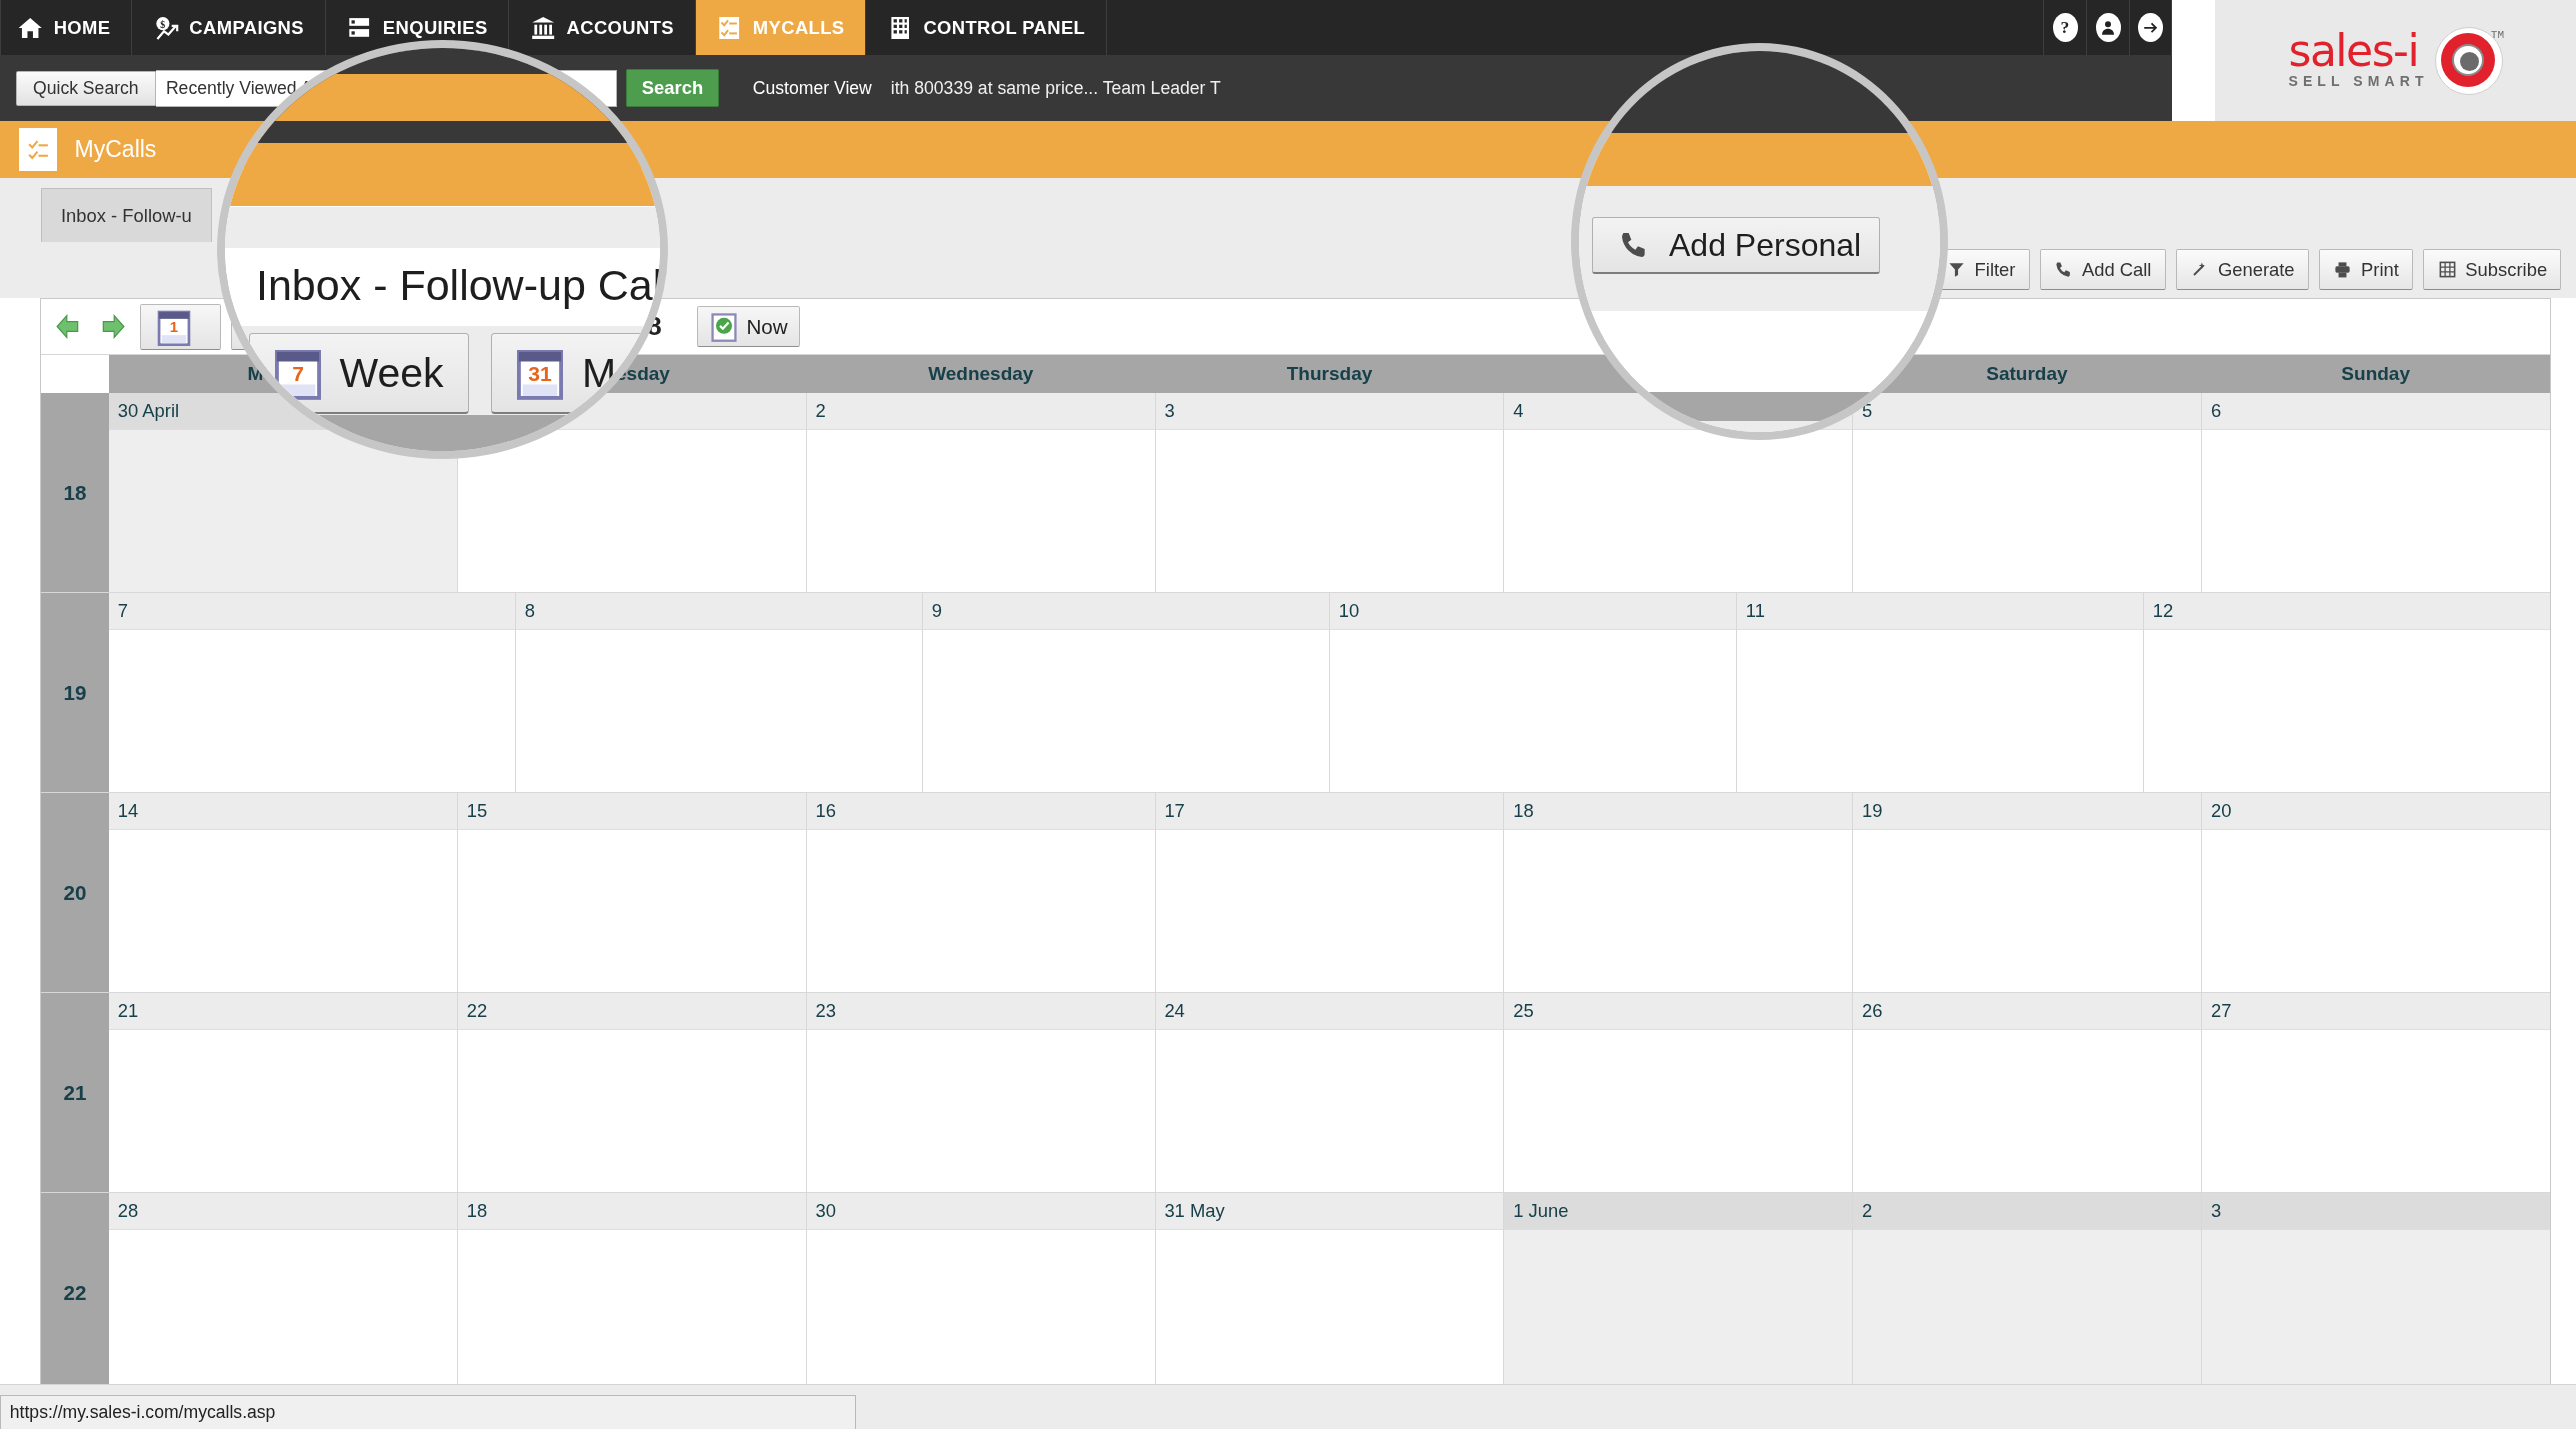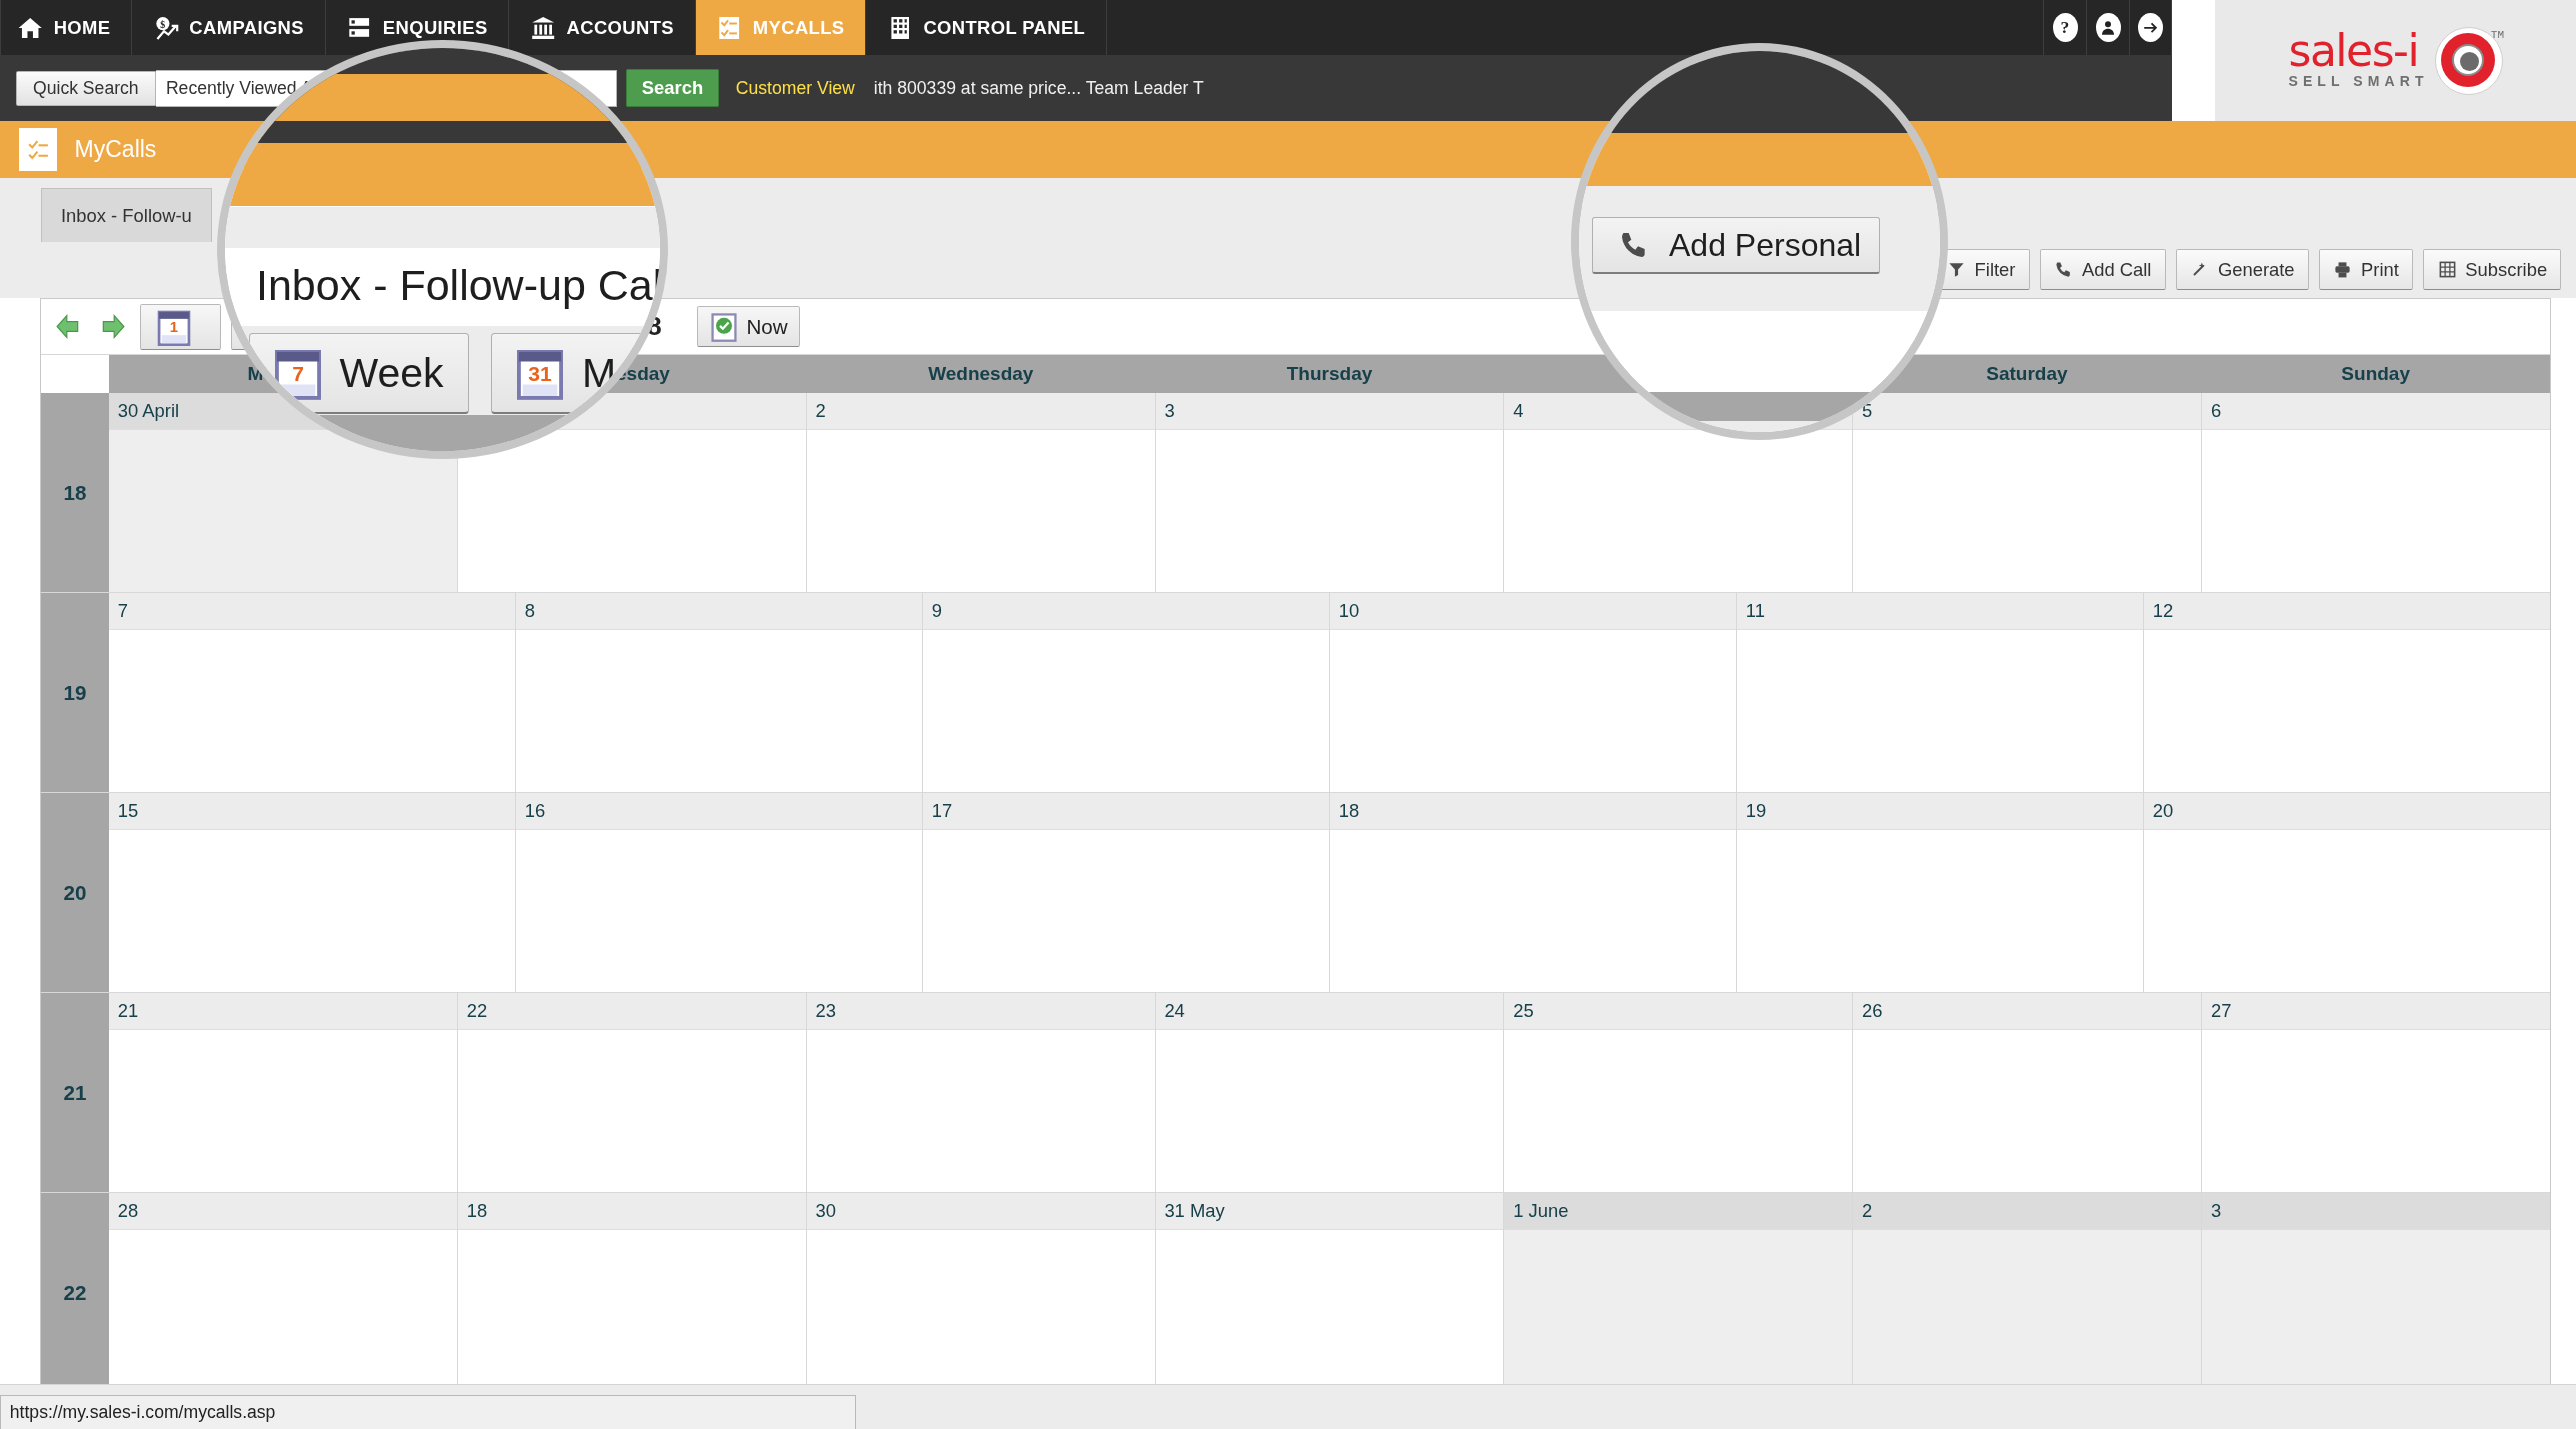--- a/index.html
+++ b/index.html
@@ -80,21 +80,21 @@
               align-items:center; justify-content:center; font-size:14px; color:#222; }
   .search-input {
     margin-left:14.7px; height:37px; width:131px; background:#fff; border:0.7px solid #b5b5b5;
     display:flex; align-items:center; padding-left:10.3px; color:#9a9a9a; font-size:17.6px;
   }
   .search-go {
     height:38px; padding:0 14.7px; margin-left:8.8px; background:#4e9d4e;
     border:0.7px solid #3a7c3a; color:#fff; font-size:18.4px; font-weight:bold;
     display:flex; align-items:center; border-radius:1.5px;
   }
-  .cust-view { margin-left:17px; color:#fde047; font-size:17.6px; white-space:nowrap;}
+  .cust-view { margin-left:34px; color:#ffffff; font-size:17.6px; white-space:nowrap;}
   .ticker { margin-left:19px; color:#f0f0f0; font-size:17.6px; white-space:nowrap; }
 
   
   .modulebar {
     position:absolute; left:0; top:121px; width:2576px; height:57px;
     background:#efa944; display:flex; align-items:center; padding-left:19px; gap:17.6px;
   }
   .mod-icon { width:38px; height:43px; background:#fff; display:flex; align-items:center;
               justify-content:center; }
   .mod-title { color:#ffffff; font-size:23px; }
@@ -509,20 +509,24 @@
           </div>
         <div class="daycol">
             <div class="daynum">12</div>
             <div class="daybody"></div>
           </div>
       </div>
 
       <div class="wkrow">
         <div class="wknum">20</div>
         <div class="daycol">
+            <div class="daynum">14</div>
+            <div class="daybody"></div>
+          </div>
+        <div class="daycol">
             <div class="daynum">15</div>
             <div class="daybody"></div>
           </div>
         <div class="daycol">
             <div class="daynum">16</div>
             <div class="daybody"></div>
           </div>
         <div class="daycol">
             <div class="daynum">17</div>
             <div class="daybody"></div>

